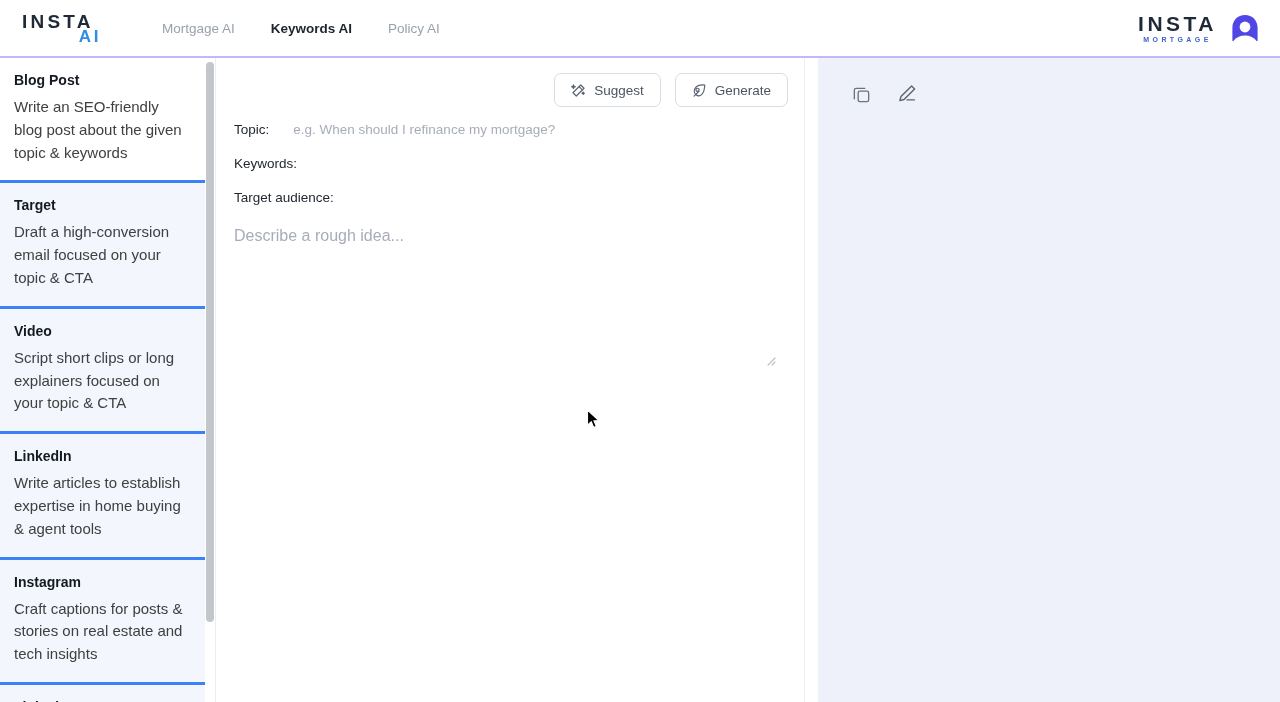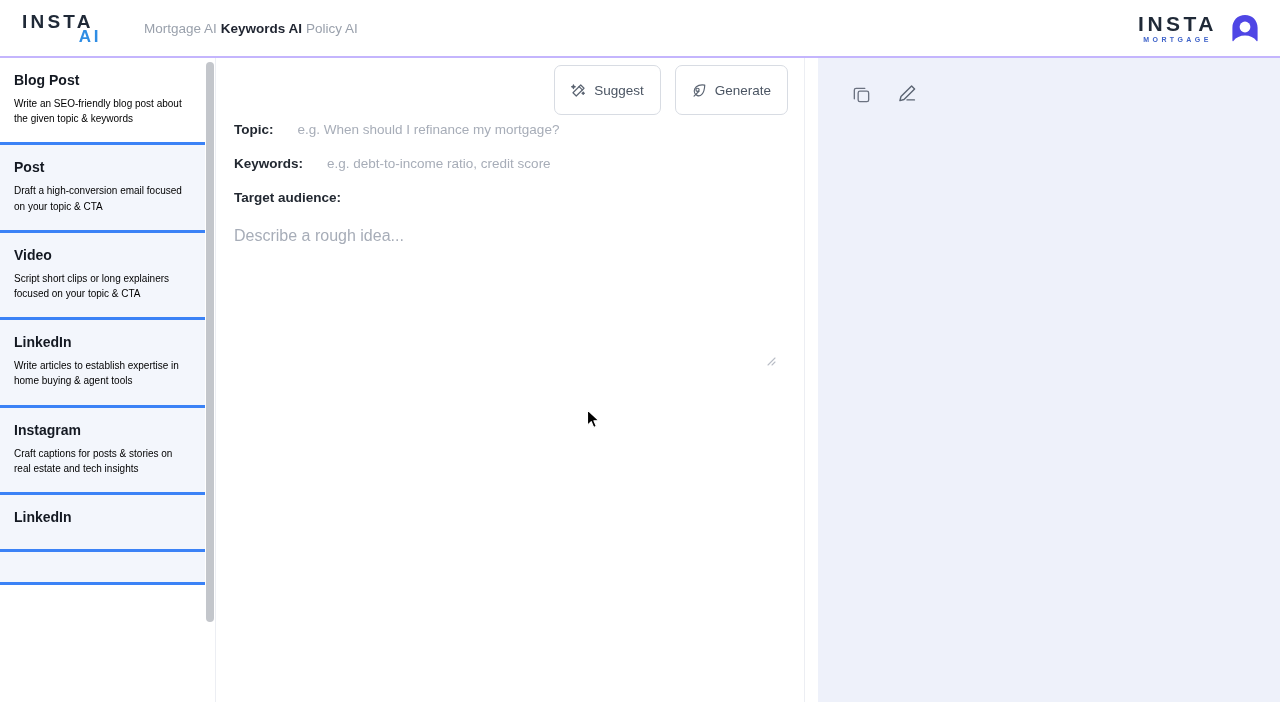--- a/index.html
+++ b/index.html
@@ -28,21 +28,21 @@
   }
   .brand-left .b-insta {
     font-size: 19px; font-weight: 700;
     letter-spacing: 3.2px; color: #1f2937;
   }
   .brand-left .b-ai {
     font-size: 17px; font-weight: 700;
     letter-spacing: 2.6px; color: #2f8de4;
     align-self: flex-end; margin-top: -3px; margin-right: 3px;
   }
-  .navtabs { display: flex; align-items: flex-start; margin-left: 38px; }
+  .navtabs { display: flex; align-items: flex-start; margin-left: 56px; gap: 32px; }
   .navtab {
     font-size: 13.5px; color: #9aa1ac; cursor: pointer;
     padding: 4px 2px; white-space: nowrap;
   }
   .navtab.active { color: #1f2430; font-weight: 700; }
 
   .brand-right {
     margin-left: auto; margin-right: 20px;
     display: flex; align-items: center; gap: 13px;
   }
@@ -74,21 +74,21 @@
     border-bottom: 3px solid #3b82f6;
     background: #f3f6fc;
     cursor: pointer;
   }
   .side-item.first { background: #ffffff; }
   .side-title {
     font-size: 14px; font-weight: 700; color: #141922;
     margin-bottom: 8px;
   }
   .side-desc {
-    font-size: 10px; color: #000000; line-height: 1.52;
+    font-size: 15px; color: #404040; line-height: 1.52;
   }
   
   #side-scroll-rail {
     position: absolute; left: 205px; top: 58px;
     width: 10px; height: 644px; background: #ffffff;
   }
   #side-scroll-thumb {
     position: absolute; left: 206px; top: 62px;
     width: 8px; height: 560px;
     background: #c3c6cb; border-radius: 5px;
@@ -101,34 +101,34 @@
     background: #ffffff;
     border-left: 1px solid #eceef3;
     border-right: 1px solid #eceef3;
   }
   #main-toolbar {
     height: 64px; display: flex; align-items: center;
     justify-content: flex-end; gap: 14px; padding-right: 16px;
   }
   .tool-btn {
     display: flex; align-items: center; gap: 8px;
-    height: 50px; padding: 0 16px;
+    height: 34px; padding: 0 16px;
     background: #ffffff;
     border: 1px solid #d8dce3; border-radius: 7px;
     font-size: 13.5px; color: #4b5563; cursor: pointer;
   }
   .tool-btn svg { display: block; }
 
   #prompt-area { padding: 0 18px; position: relative; }
   .field-row {
     display: flex; align-items: baseline;
     gap: 8px; margin-bottom: 19px;
   }
   .field-label {
-    font-size: 13.5px; font-weight: 700; color: #222831; white-space: nowrap;
+    font-size: 13.5px; font-weight: 400; color: #222831; white-space: nowrap;
   }
   .field-input {
     border: none; outline: none; background: transparent;
     font-family: "Liberation Sans", sans-serif;
     font-size: 13.5px; color: #a16207; flex: 1; padding: 0; margin-left: 16px;
   }
   .field-input::placeholder { color: #a7adb8; }
   #idea-box {
     width: 100%; height: 215px;
     border: none; outline: none; resize: none;
@@ -191,21 +191,21 @@
 </div>
 
 <div id="sidebar">
 
   <div class="side-item first">
     <div class="side-title">Blog Post</div>
     <div class="side-desc">Write an SEO-friendly blog post about the given topic &amp; keywords</div>
   </div>
 
   <div class="side-item">
-    <div class="side-title">Post</div>
+    <div class="side-title">Target</div>
     <div class="side-desc">Draft a high-conversion email focused on your topic &amp; CTA</div>
   </div>
 
   <div class="side-item">
     <div class="side-title">Video</div>
     <div class="side-desc">Script short clips or long explainers focused on your topic &amp; CTA</div>
   </div>
 
   <div class="side-item">
     <div class="side-title">LinkedIn</div>
@@ -255,21 +255,20 @@
 
   <div id="prompt-area">
 
     <div class="field-row">
       <span class="field-label">Topic:</span>
       <input class="field-input" type="text" placeholder="e.g. When should I refinance my mortgage?" style="">
     </div>
 
     <div class="field-row">
       <span class="field-label">Keywords:</span>
-      <input class="field-input" type="text" placeholder="e.g. debt-to-income ratio, credit score" style="">
     </div>
 
     <div class="field-row">
       <span class="field-label">Target audience:</span>
     </div>
 
     <textarea id="idea-box" placeholder="Describe a rough idea..." style=""></textarea>
 
     <svg id="resize-grip" viewBox="0 0 12 12">
       <g stroke="#b9bdc6" stroke-width="1.1" stroke-linecap="round">

